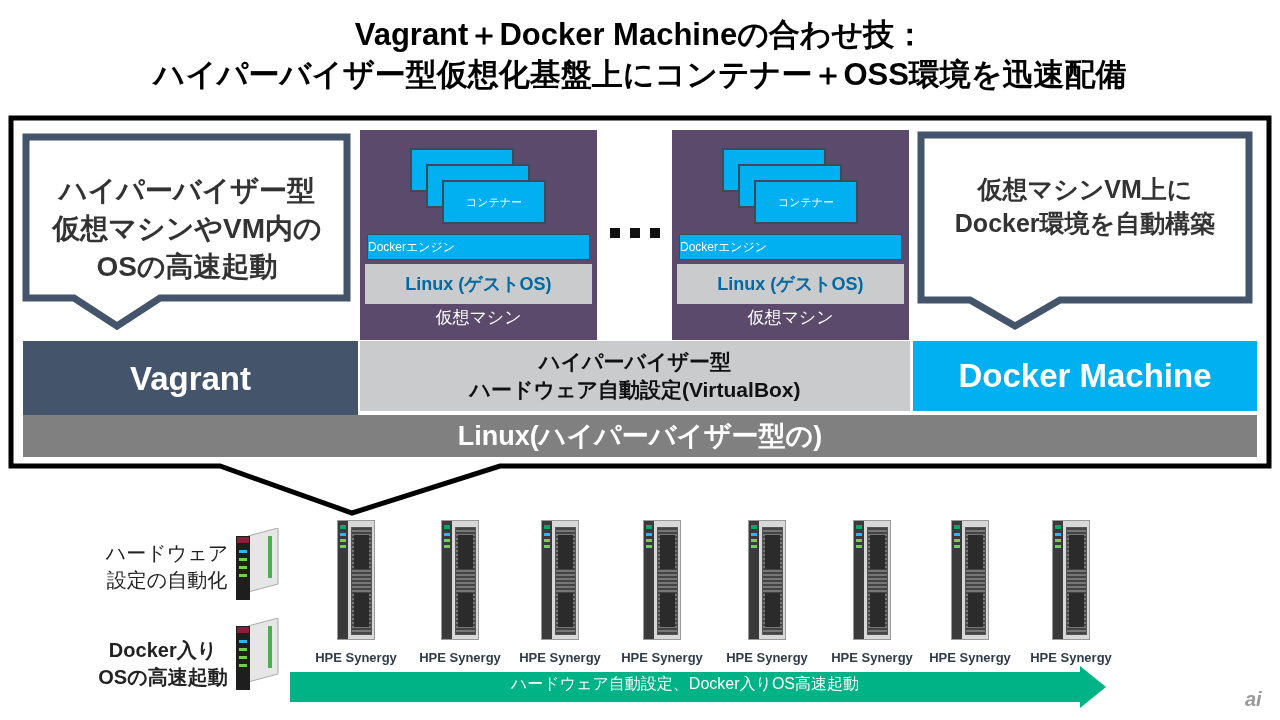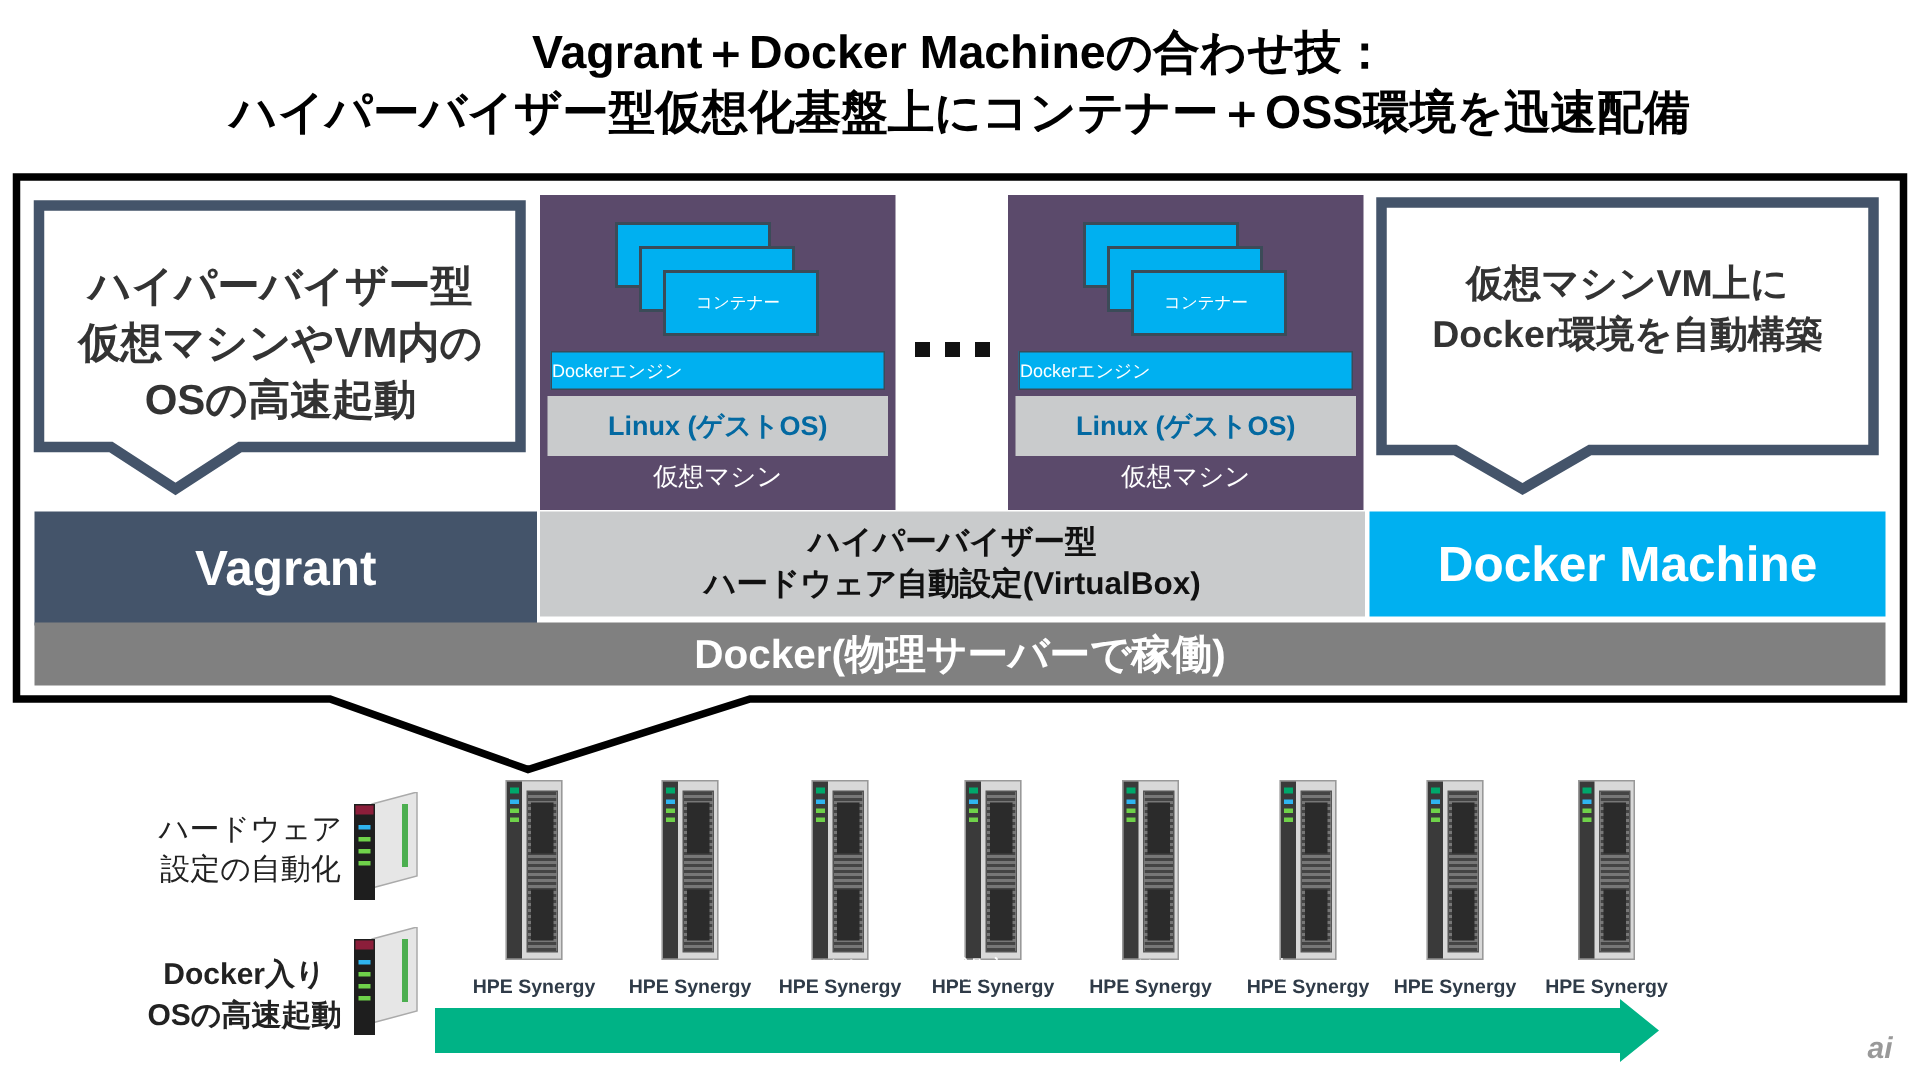--- a/index.html
+++ b/index.html
@@ -5,21 +5,21 @@
   html,body{margin:0;padding:0;background:#fff;}
   body{width:1280px;height:720px;position:relative;overflow:hidden;font-family:"Liberation Sans","DejaVu Sans",sans-serif;color:#000;}
   .abs{position:absolute;}
   .title{left:0;width:1280px;text-align:center;font-weight:bold;font-size:31px;line-height:38px;letter-spacing:0px;}
   #frame-svg{left:0;top:0;}
   .callout-text{text-align:center;color:#333;font-weight:bold;font-size:28px;line-height:38px;}
   .vm{background:#5b4a6b;}
   .engine{background:#00b0f0;color:#fff;font-size:12px;text-align:left;line-height:24px;border:1px solid #3b4b58;box-sizing:border-box;}
   .guest{background:#c9cbcc;color:#0369a1;font-weight:bold;font-size:18px;text-align:center;line-height:40px;}
   .vm-label{color:#fff;font-size:17px;text-align:center;}
-  .container-box{position:absolute;width:104px;height:44px;background:#00b0f0;border:2px solid #3b4b58;box-sizing:border-box;color:#fff;font-size:11px;text-align:left;line-height:40px;padding-left:20px;}
+  .container-box{position:absolute;width:104px;height:44px;background:#00b0f0;border:2px solid #3b4b58;box-sizing:border-box;color:#fff;font-size:11px;text-align:center;line-height:40px;}
   .band{color:#fff;font-weight:bold;text-align:center;display:flex;align-items:center;justify-content:center;}
   .server-label{font-size:13px;font-weight:bold;color:#2f3b48;text-align:center;width:100px;}
   .side-label{font-size:20px;color:#222;text-align:center;line-height:27px;}
   .blade{position:absolute;width:38px;height:120px;background:#d8d8d8;border:1px solid #999;box-sizing:border-box;}
   .blade .rail{position:absolute;left:0;top:0;width:10px;height:100%;background:#3a3a3a;}
   .blade .led1{position:absolute;left:2px;top:4px;width:6px;height:4px;background:#00a86b;}
   .blade .led2{position:absolute;left:2px;top:12px;width:6px;height:3px;background:#2fb5f0;}
   .blade .led3{position:absolute;left:2px;top:18px;width:6px;height:3px;background:#6fd24a;}
   .blade .led4{position:absolute;left:2px;top:24px;width:6px;height:3px;background:#6fd24a;}
   .blade .grill{position:absolute;left:13px;top:6px;width:21px;height:108px;background:repeating-linear-gradient(0deg,#444 0 2px,#777 2px 4px);border:1px solid #555;box-sizing:border-box;}
@@ -74,21 +74,21 @@
   <div class="abs guest" style="left:5px;top:134px;width:227px;height:40px;">Linux (ゲストOS)</div>
   <div class="abs vm-label" style="left:0;top:176px;width:237px;">仮想マシン</div>
 </div>
 
 <div class="abs band" style="left:23px;top:341px;width:335px;height:76px;background:#44546a;font-size:33px;">Vagrant</div>
 <div class="abs band" style="left:360px;top:341px;width:550px;height:70px;background:#c9cbcc;color:#111;font-size:21px;flex-direction:column;line-height:28px;">
   <div>ハイパーバイザー型</div>
   <div>ハードウェア自動設定(VirtualBox)</div>
 </div>
 <div class="abs band" style="left:913px;top:341px;width:344px;height:70px;background:#00b0f0;font-size:33px;">Docker Machine</div>
-<div class="abs band" style="left:23px;top:415px;width:1234px;height:42px;background:#808080;font-size:27px;">Docker(物理サーバーで稼働)</div>
+<div class="abs band" style="left:23px;top:415px;width:1234px;height:42px;background:#808080;font-size:27px;">Linux(ハイパーバイザー型の)</div>
 
 <div class="abs side-label" style="left:94px;top:540px;width:146px;">
   <div>ハードウェア</div>
   <div>設定の自動化</div>
 </div>
 <div class="abs side-label" style="left:88px;top:637px;width:150px;font-weight:bold;">
   <div>Docker入り</div>
   <div>OSの高速起動</div>
 </div>
 
@@ -200,15 +200,15 @@
       <div class="grill"></div>
       <div class="bay" style="top:14px"></div>
       <div class="bay" style="top:72px"></div>
     </div>
     <div class="abs server-label" style="left: 1021px; top: 650px;">HPE Synergy</div>
   </div>
 
 <svg class="abs" style="left:290px;top:666px;" width="818" height="44">
   <polygon points="0,6 790,6 790,0 816,21 790,42 790,36 0,36" fill="#00b386"></polygon>
 </svg>
-<div class="abs" style="left:290px;top:636px;width:790px;text-align:center;color:#fff;font-size:16px;">ハードウェア自動設定、Docker入りOS高速起動</div>
+<div class="abs" style="left:290px;top:674px;width:790px;text-align:center;color:#fff;font-size:16px;">ハードウェア自動設定、Docker入りOS高速起動</div>
 
 <div class="abs" style="left:1245px;top:688px;font-size:20px;font-style:italic;font-weight:bold;color:#999;">ai</div>
 
 </body></html>

